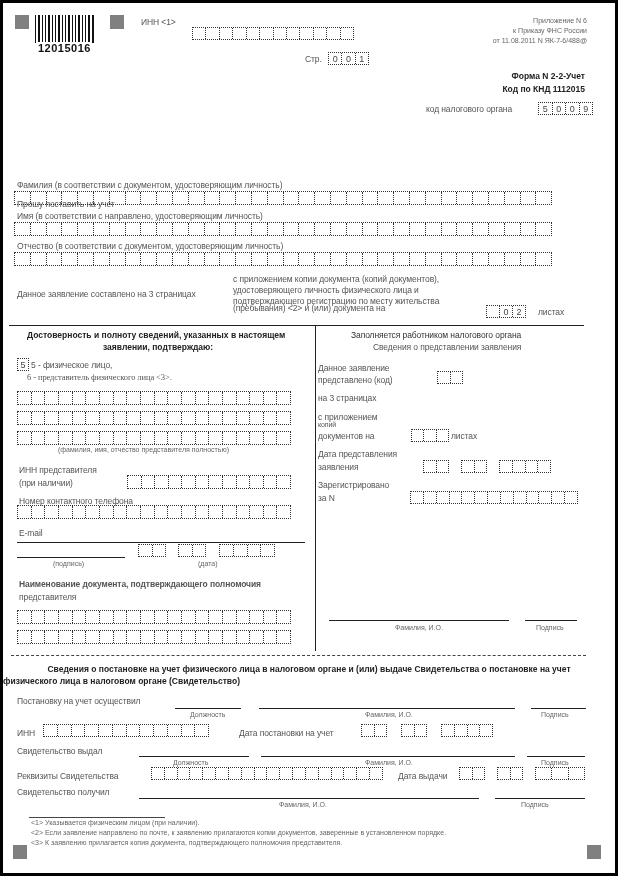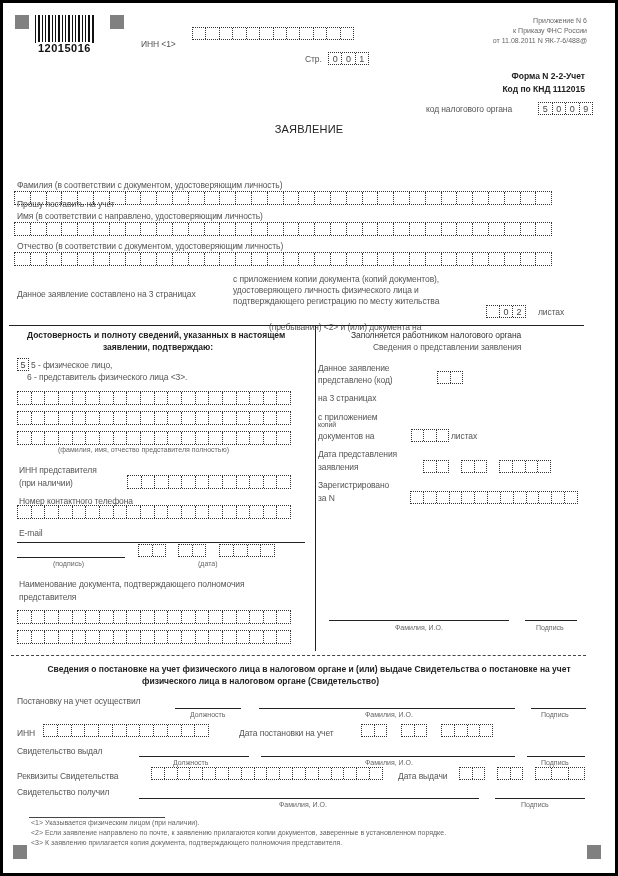--- a/index.html
+++ b/index.html
@@ -46,21 +46,21 @@
       <span></span>
       <span></span>
       <span class="w"></span>
       <span></span>
       <span></span>
       <span class="w"></span>
       <span class="w"></span>
   </div>
   <div class="barnum">12015016</div>
 
-  <div class="t" style="left:138px;top:36px;">ИНН &lt;1&gt;</div>
+  <div class="t" style="left:138px;top:14px;">ИНН &lt;1&gt;</div>
   <div class="cells" style="left:189px;top:24px;width:162px;height:13px;">
     <div class="cell"></div>
     <div class="cell"></div>
     <div class="cell"></div>
     <div class="cell"></div>
     <div class="cell"></div>
     <div class="cell"></div>
     <div class="cell"></div>
     <div class="cell"></div>
     <div class="cell"></div>
@@ -84,21 +84,20 @@
   <div class="tb" style="right:30px;top:81px;font-size:8.5px;">Код по КНД 1112015</div>
 
   <div class="t" style="left:423px;top:101px;">код налогового органа</div>
   <div class="cells" style="left:535px;top:99px;width:55px;height:13px;">
     <div class="cell">5</div>
     <div class="cell">0</div>
     <div class="cell">0</div>
     <div class="cell">9</div>
   </div>
 
-  <div class="title" style="left:0;width:612px;text-align:center;top:120px;">ЗАЯВЛЕНИЕ</div>
 
   <div class="t" style="left:14px;top:156px;margin-top:40px;">Прошу поставить на учет</div>
 
   <div class="t" style="left:14px;top:177px;">Фамилия (в соответствии с документом, удостоверяющим личность)</div>
   <div class="cells" id="surname-row" style="left:11px;top:188px;width:538px;height:14px;">
       <div class="cell"></div>
       <div class="cell"></div>
       <div class="cell"></div>
       <div class="cell"></div>
       <div class="cell"></div>
@@ -206,39 +205,39 @@
       <div class="cell"></div>
       <div class="cell"></div>
       <div class="cell"></div>
       <div class="cell"></div>
     </div>
 
   <div class="t" style="left:14px;top:286px;">Данное заявление составлено на 3 страницах</div>
   <div class="t" style="left:230px;top:271px;">с приложением копии документа (копий документов),</div>
   <div class="t" style="left:230px;top:282px;">удостоверяющего личность физического лица и</div>
   <div class="t" style="left:230px;top:293px;">подтверждающего регистрацию по месту жительства</div>
-  <div class="t" style="left:230px;top:319px;margin-left:36px;">(пребывания) &lt;2&gt; и (или) документа на</div>
+  <div class="t" style="left:230px;top:300px;">(пребывания) &lt;2&gt; и (или) документа на</div>
   <div class="cells" style="left:483px;top:302px;width:40px;height:13px;">
     <div class="cell"></div>
     <div class="cell">0</div>
     <div class="cell">2</div>
   </div>
   <div class="t" style="left:535px;top:304px;">листах</div>
 
   <div class="hline" style="left:6px;top:322px;width:575px;"></div>
   <div class="vline" style="left:312px;top:322px;height:326px;"></div>
 
   <div class="tb" style="left:24px;top:327px;font-size:8.5px;">Достоверность и полноту сведений, указанных в настоящем</div>
   <div class="tb" style="left:100px;top:339px;font-size:8.5px;">заявлении, подтверждаю:</div>
 
   <div class="cells" style="left:14px;top:355px;width:12px;height:13px;">
     <div class="cell">5</div>
   </div>
   <div class="t" style="left:28px;top:357px;">5 - физическое лицо,</div>
-  <div class="t" style="left:24px;top:369px;">6 - представитель физического лица &lt;3&gt;.</div>
+  <div class="t" style="left:24px;top:369px;font-family:Liberation Serif, serif;">6 - представитель физического лица &lt;3&gt;.</div>
 
   <div class="cells" id="rep-row-1" style="left:14px;top:388px;width:274px;height:14px;">
       <div class="cell"></div>
       <div class="cell"></div>
       <div class="cell"></div>
       <div class="cell"></div>
       <div class="cell"></div>
       <div class="cell"></div>
       <div class="cell"></div>
       <div class="cell"></div>
@@ -355,21 +354,21 @@
       <div class="cell"></div>
     </div>
   <div class="cells" style="left:216px;top:541px;width:56px;height:13px;">
       <div class="cell"></div>
       <div class="cell"></div>
       <div class="cell"></div>
       <div class="cell"></div>
     </div>
   <div class="ts" style="left:195px;top:557px;">(дата)</div>
 
-  <div class="t" style="left:16px;top:576px;">Наименование документа, подтверждающего полномочия</div>
+  <div class="t" style="left:16px;top:576px;font-weight:bold;">Наименование документа, подтверждающего полномочия</div>
   <div class="t" style="left:16px;top:589px;">представителя</div>
   <div class="cells" id="doc-row-1" style="left:14px;top:607px;width:274px;height:14px;">
       <div class="cell"></div>
       <div class="cell"></div>
       <div class="cell"></div>
       <div class="cell"></div>
       <div class="cell"></div>
       <div class="cell"></div>
       <div class="cell"></div>
       <div class="cell"></div>
@@ -463,21 +462,21 @@
       <div class="cell"></div>
     </div>
 
   <div class="hline" style="left:326px;top:617px;width:180px;"></div>
   <div class="hline" style="left:522px;top:617px;width:52px;"></div>
   <div class="ts" style="left:392px;top:621px;">Фамилия, И.О.</div>
   <div class="ts" style="left:533px;top:621px;">Подпись</div>
 
   <div class="dline" style="left:8px;top:652px;width:575px;"></div>
   <div class="tb" style="left:0;width:612px;text-align:center;top:661px;font-size:8.5px;">Сведения о постановке на учет физического лица в налоговом органе и (или) выдаче Свидетельства о постановке на учет</div>
-  <div class="tb" style="left:0;width:515px;text-align:center;top:673px;font-size:8.5px;">физического лица в налоговом органе (Свидетельство)</div>
+  <div class="tb" style="left:0;width:515px;text-align:left;top:673px;font-size:8.5px;">физического лица в налоговом органе (Свидетельство)</div>
 
   <div class="t" style="left:14px;top:693px;">Постановку на учет осуществил</div>
   <div class="hline" style="left:172px;top:705px;width:66px;"></div>
   <div class="hline" style="left:256px;top:705px;width:256px;"></div>
   <div class="hline" style="left:528px;top:705px;width:55px;"></div>
   <div class="ts" style="left:187px;top:708px;">Должность</div>
   <div class="ts" style="left:362px;top:708px;">Фамилия, И.О.</div>
   <div class="ts" style="left:538px;top:708px;">Подпись</div>
 
   <div class="t" style="left:14px;top:725px;">ИНН</div>

